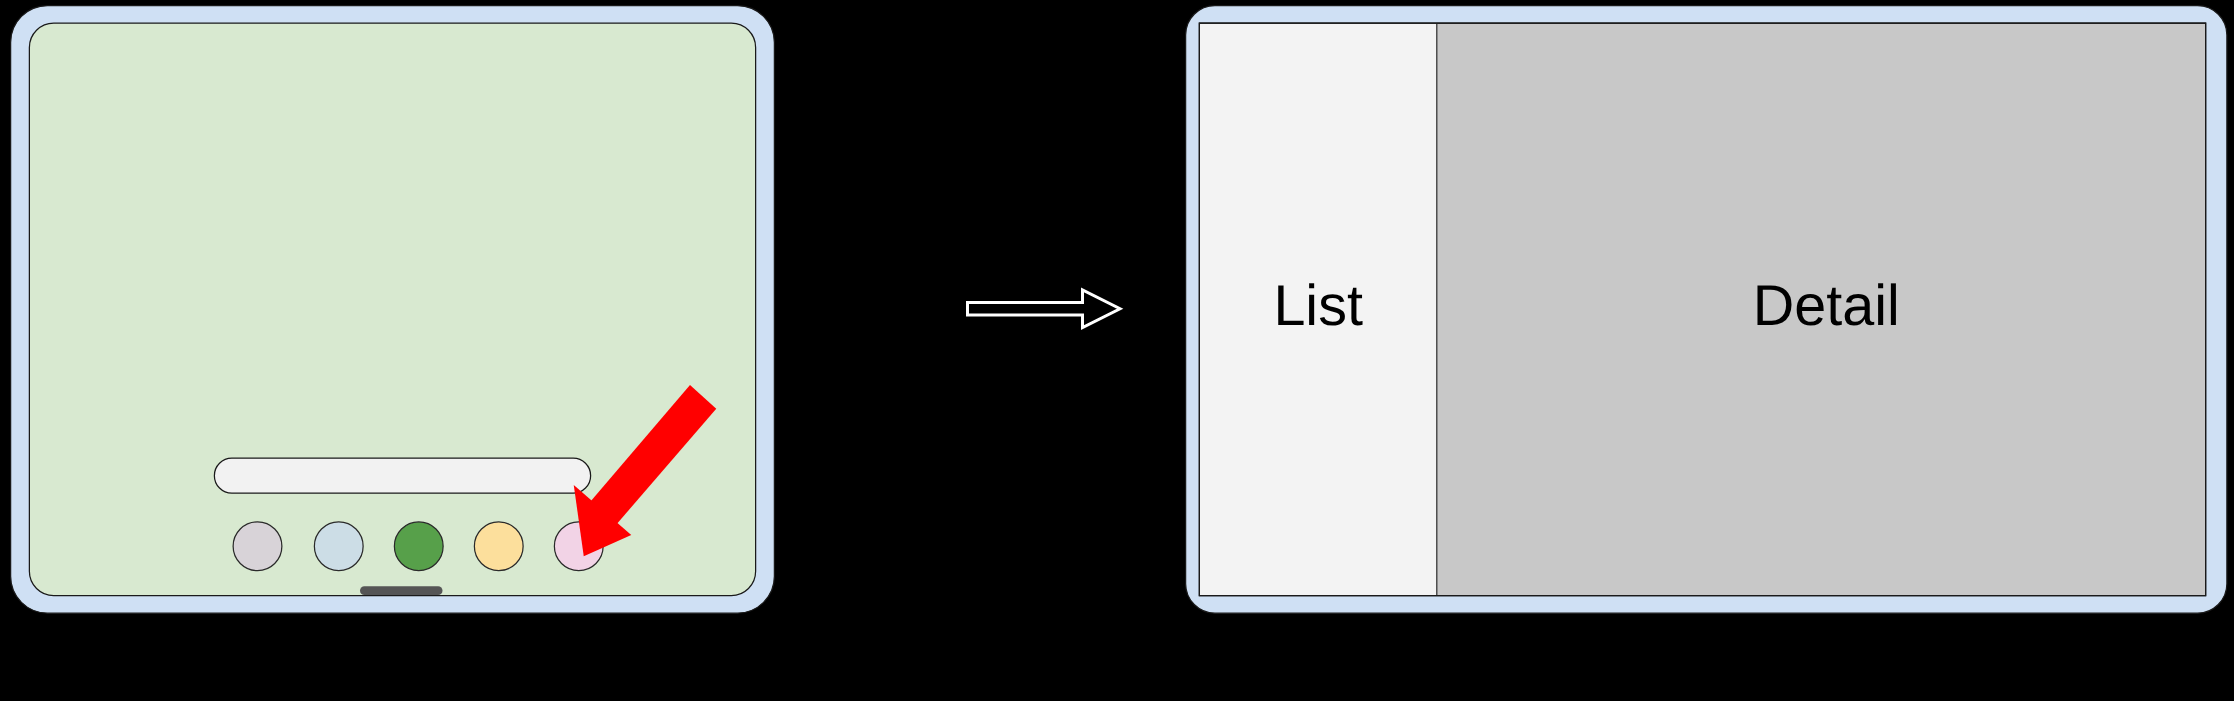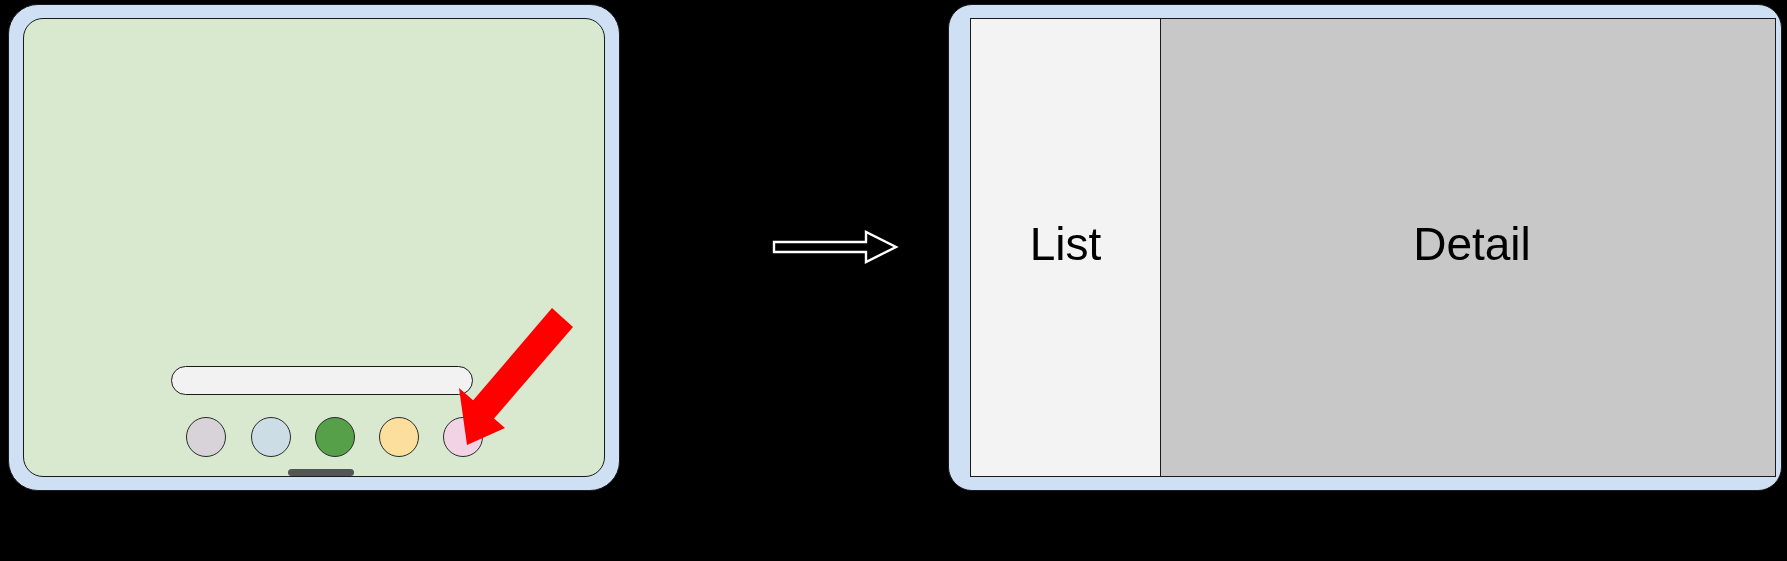--- a/index.html
+++ b/index.html
@@ -108,21 +108,21 @@
     top: 4px;
     width: 834px;
     height: 487px;
     background: #cfe0f4;
     border: 1px solid #1a1a1a;
     border-radius: 24px;
     box-sizing: border-box;
   }
   #tablet-expanded-screen {
     position: absolute;
-    left: 21px;
+    left: 10px;
     top: 13px;
     width: 806px;
     height: 459px;
     border: 1.6px solid #1a1a1a;
     box-sizing: border-box;
     display: flex;
     background: #000000;
     overflow: hidden;
     text-align: center;
   }

